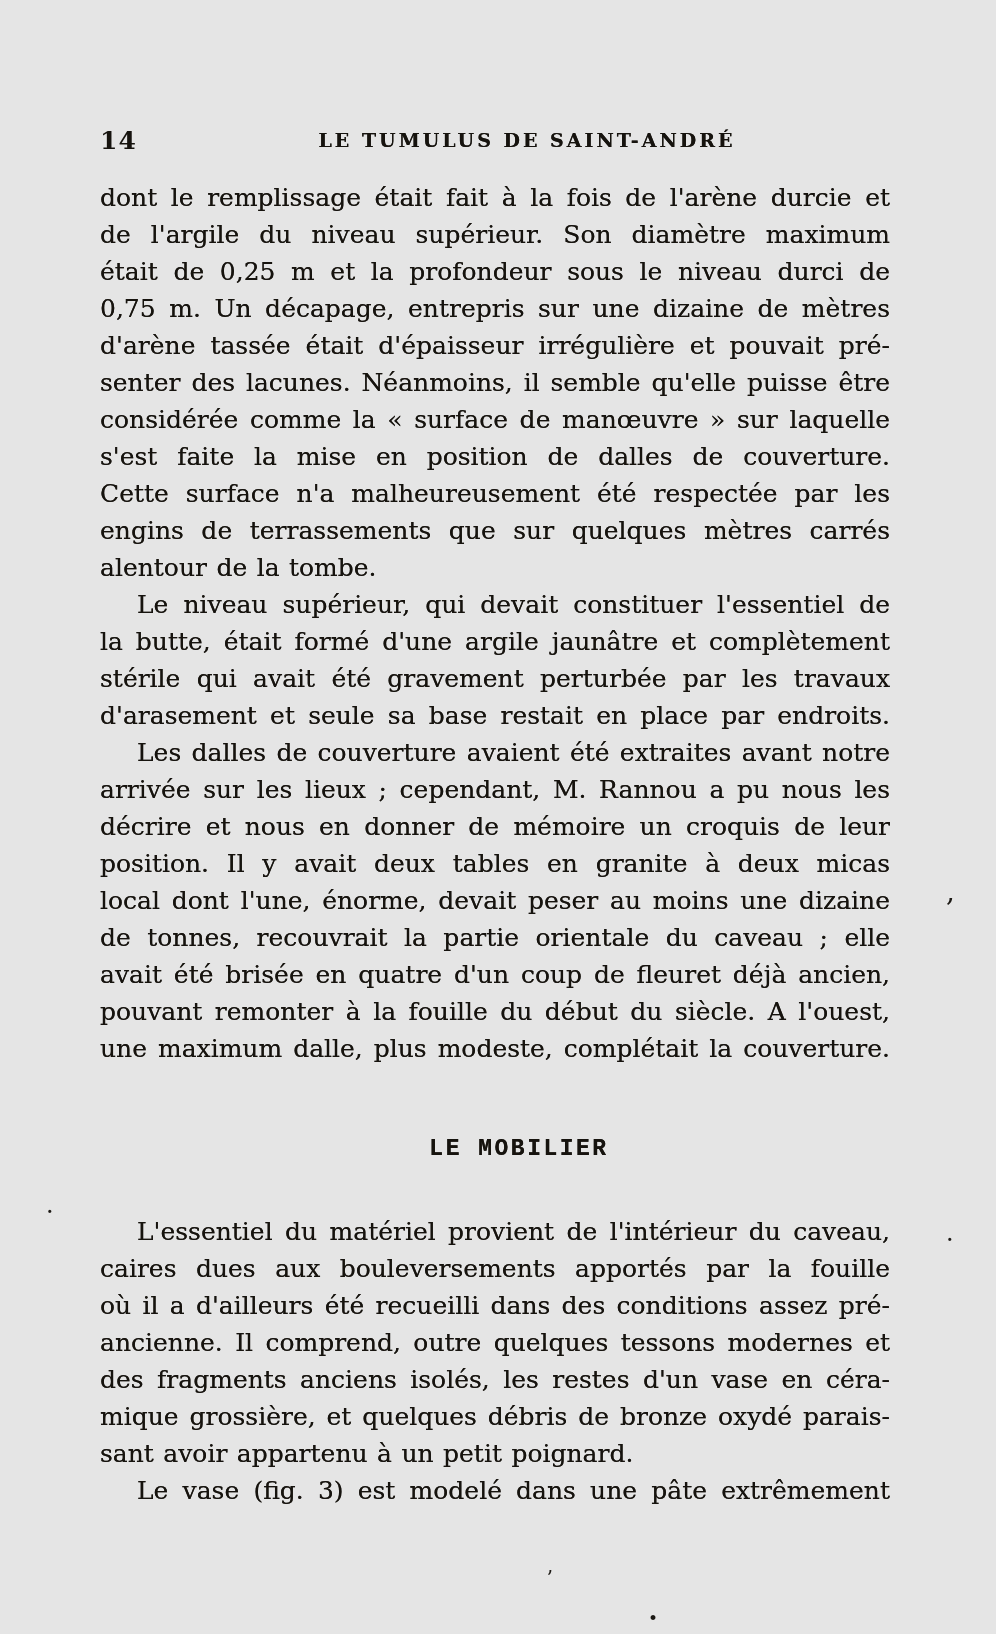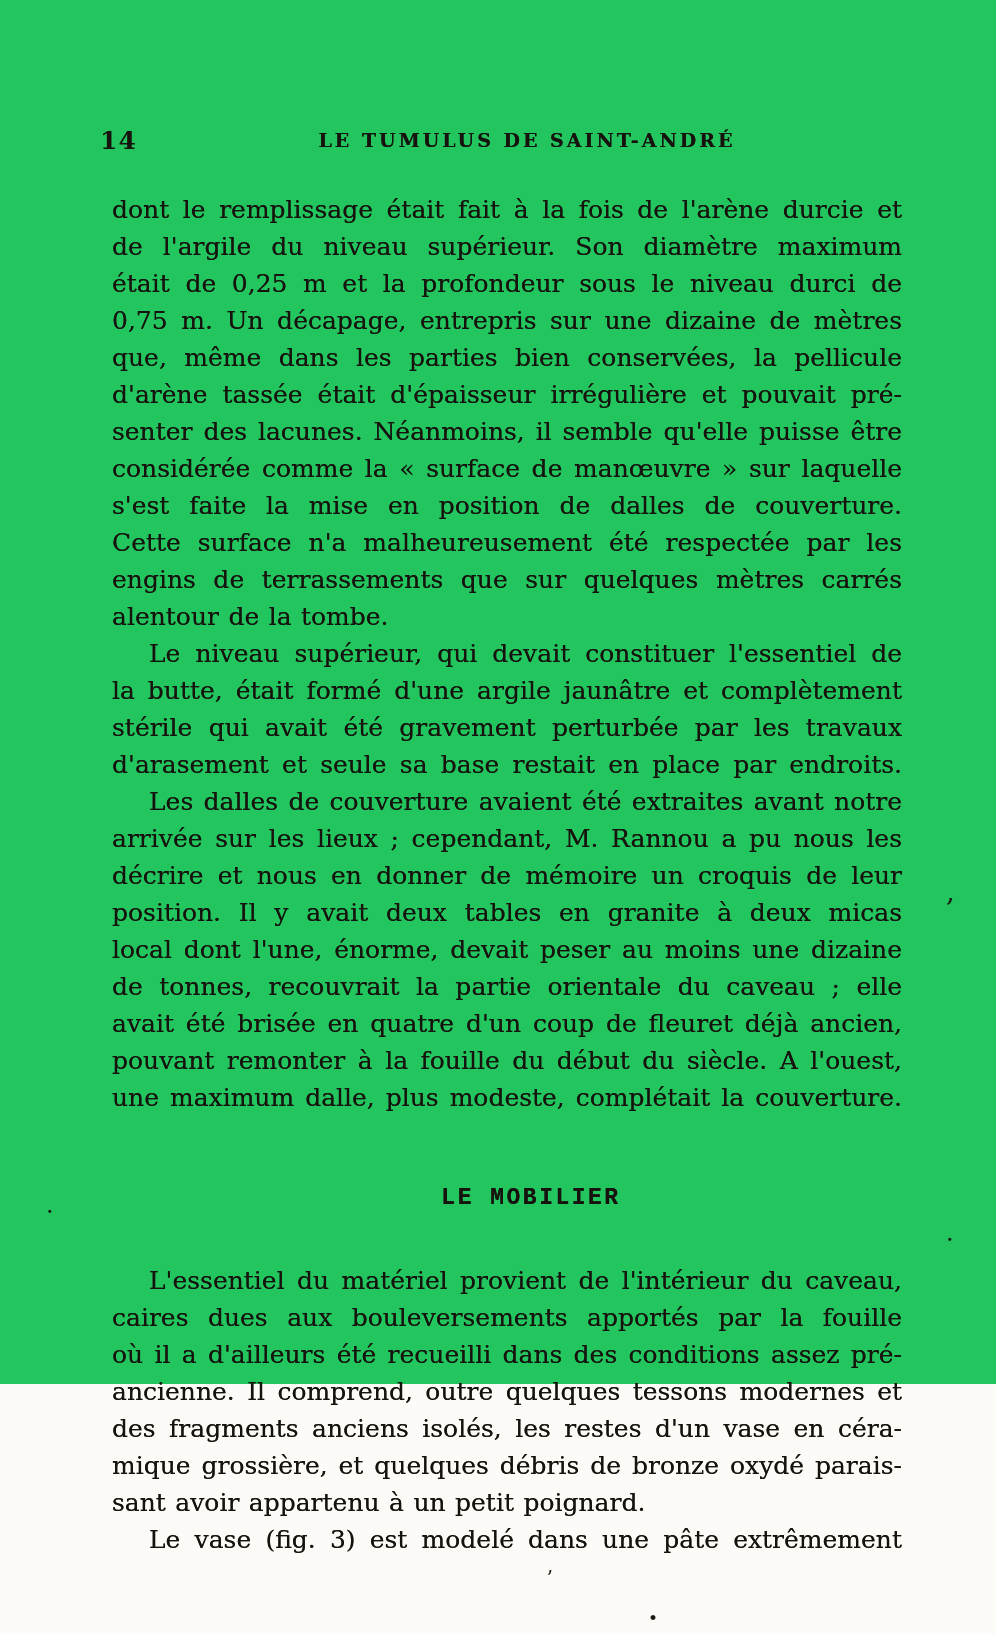--- a/index.html
+++ b/index.html
@@ -4,41 +4,41 @@
 <style>
   html,body{margin:0;padding:0;}
   body{
     width:996px;height:1634px;
     background:#fcfbf8;
     font-family:"DejaVu Serif","Liberation Serif",serif;
     color:#16130e;
     overflow:hidden;
   }
   .page{
-    position:relative;width:996px;height:1384px;
-    background:#22c55e;
+    position:relative;width:996px;height:1634px;
+    background:#e5e5e5;
   }
   .page-header{
     position:absolute;top:124px;left:100px;width:790px;height:34px;
   }
   .page-number{
     position:absolute;left:0;top:2px;
     font-size:25px;font-weight:bold;letter-spacing:1px;
   }
   .running-title{
     display:block;text-align:center;
     transform:translateX(12px);
     font-size:19px;font-weight:bold;letter-spacing:3px;
     padding-top:5px;
     text-shadow:0 0 0.6px rgba(22,19,14,0.85);
     white-space:nowrap;
     padding-left:40px;
   }
   .text-block{
-    position:absolute;left:112px;top:179px;width:790px;margin-top:12px;
+    position:absolute;left:100px;top:179px;width:790px;
   }
   .line{
     height:37px;line-height:37px;
     font-size:25px;
     word-spacing:1.5px;
     white-space:nowrap; 
     text-shadow:0 0 0.6px rgba(22,19,14,0.8);
   }
   .line.jl{
     white-space:normal;
@@ -70,21 +70,20 @@
   <header class="page-header">
     <span class="page-number">14</span>
     <span class="running-title">LE TUMULUS DE SAINT-ANDRÉ</span>
   </header>
 
   <main class="text-block" id="body-root">
       <div class="line jl">dont le remplissage était fait à la fois de l'arène durcie et</div>
       <div class="line jl">de l'argile du niveau supérieur. Son diamètre maximum</div>
       <div class="line jl">était de 0,25 m et la profondeur sous le niveau durci de</div>
       <div class="line jl">0,75 m. Un décapage, entrepris sur une dizaine de mètres</div>
-      <div class="line jl">que, même dans les parties bien conservées, la pellicule</div>
       <div class="line jl">d'arène tassée était d'épaisseur irrégulière et pouvait pré-</div>
       <div class="line jl">senter des lacunes. Néanmoins, il semble qu'elle puisse être</div>
       <div class="line jl">considérée comme la « surface de manœuvre » sur laquelle</div>
       <div class="line jl">s'est faite la mise en position de dalles de couverture.</div>
       <div class="line jl">Cette surface n'a malheureusement été respectée par les</div>
       <div class="line jl">engins de terrassements que sur quelques mètres carrés</div>
       <div class="line">alentour de la tombe.</div>
       <div class="line jl indent">Le niveau supérieur, qui devait constituer l'essentiel de</div>
       <div class="line jl">la butte, était formé d'une argile jaunâtre et complètement</div>
       <div class="line jl">stérile qui avait été gravement perturbée par les travaux</div>

